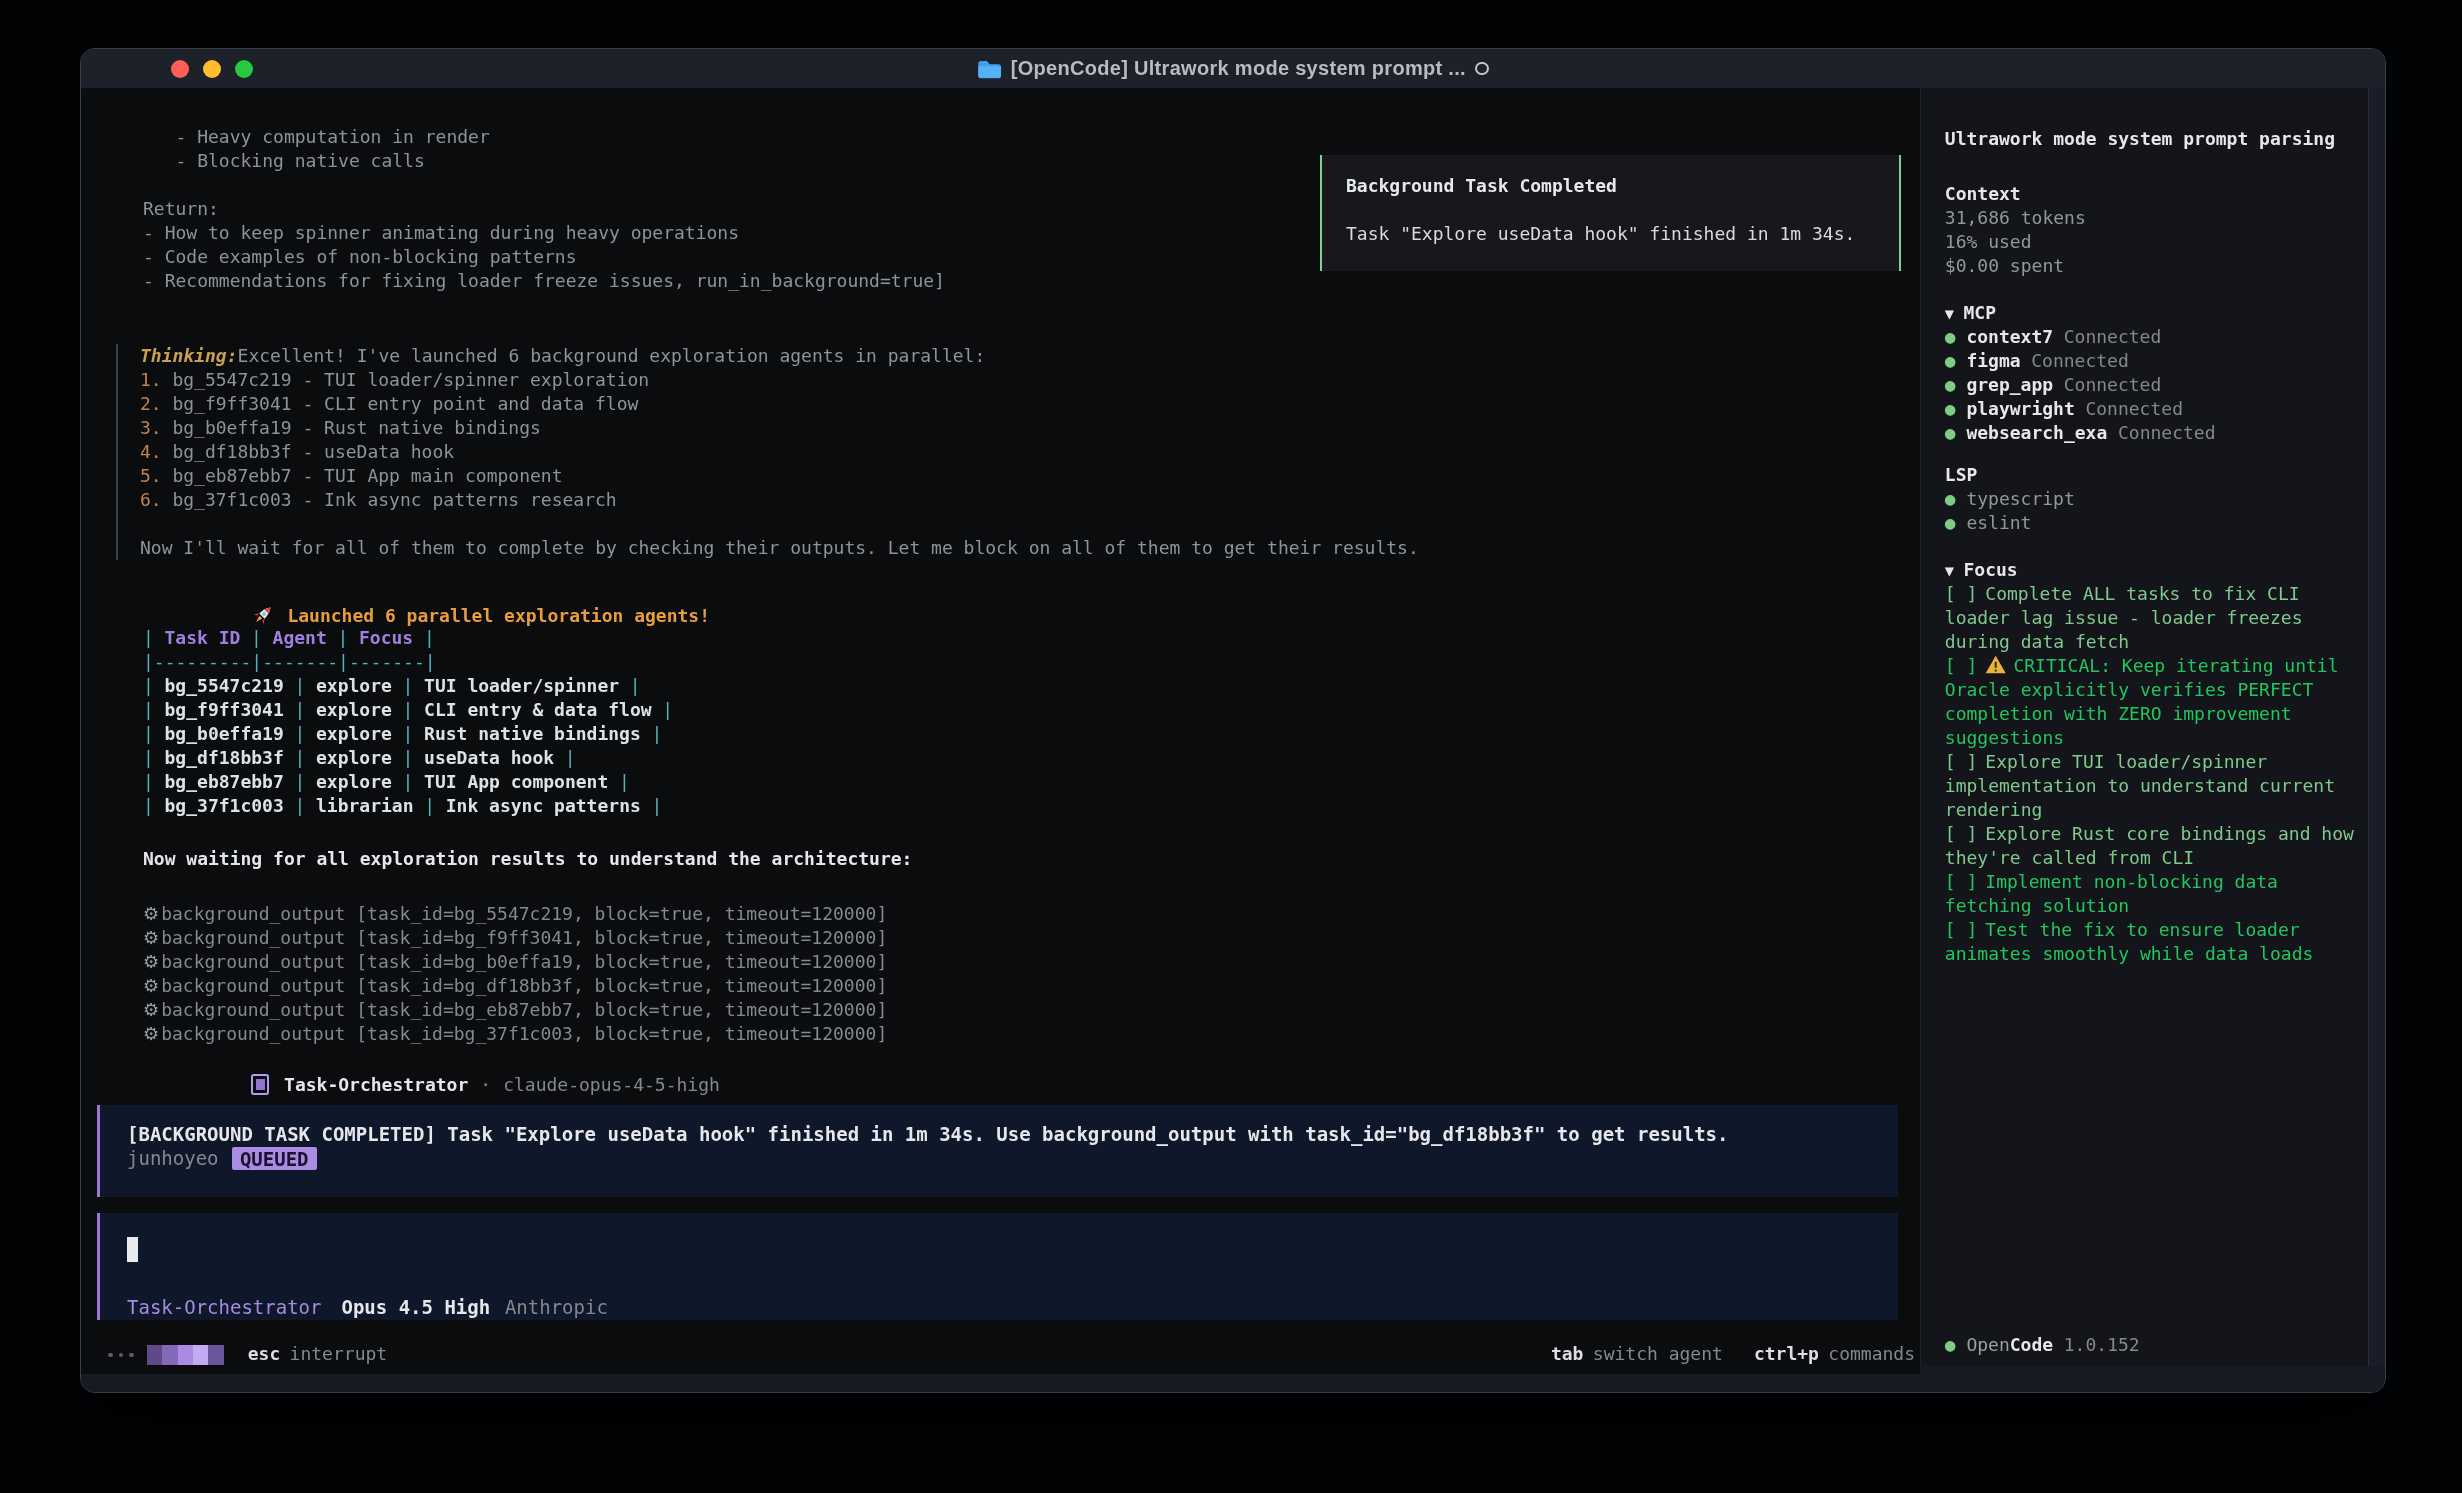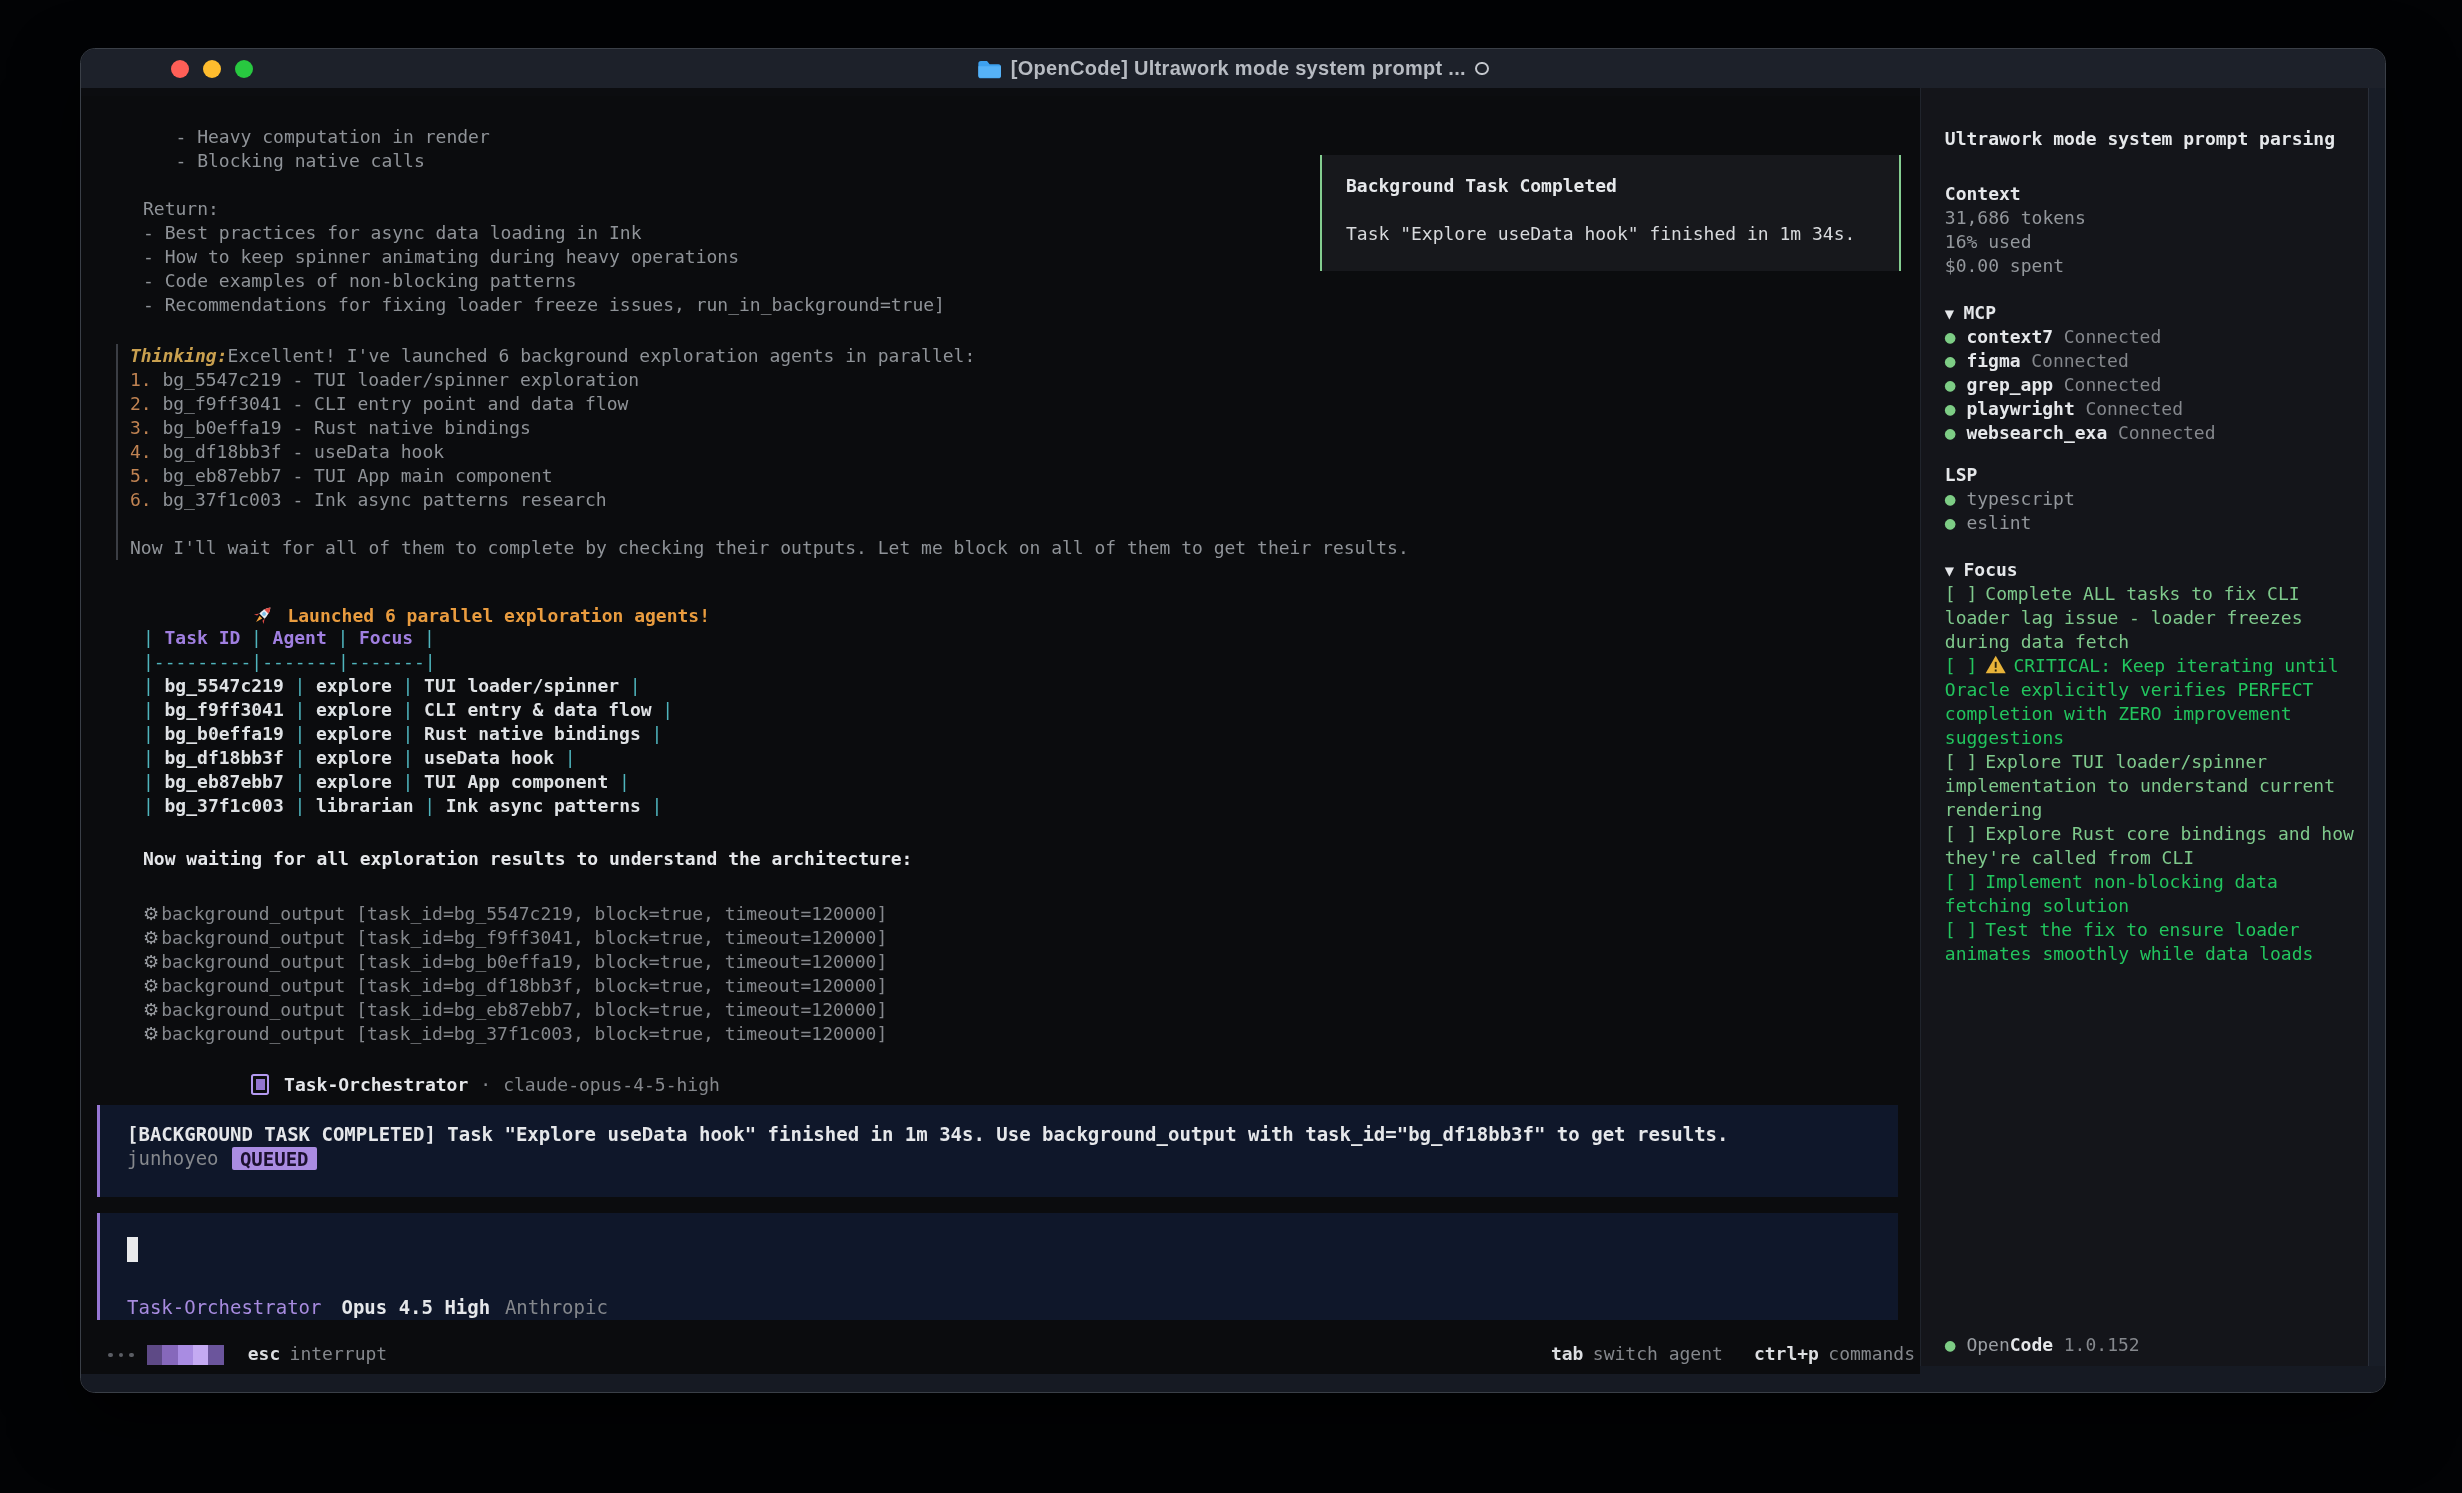--- a/index.html
+++ b/index.html
@@ -35,21 +35,21 @@
   .line { height:24px; line-height:24px; white-space:pre; }
   .t-dim  { color:#8f9398; }
   .t-dim2 { color:#85888d; }
   .t-white{ color:#e5e7ea; font-weight:bold; }
   .t-gold { color:#c9a04f; font-weight:bold; font-style:italic; }
   .t-num  { color:#c08352; margin-right:10.7px; }
   .t-orange{ color:#e99c3f; font-weight:bold; }
   .t-teal { color:#4fb5bd; }
   .t-lav  { color:#a78bdf; }
 
-  .thinking { left:35px; border-left:2px solid #3b3e44; padding-left:12px; }
+  .thinking { left:35px; border-left:2px solid #3b3e44; padding-left:22px; }
 
   .th { color:#a07fe0; font-weight:bold; margin:0 10.7px; }
   .td { color:#dfe2e5; font-weight:bold; margin:0 10.7px; }
 
   .gear { font-family:"DejaVu Sans", sans-serif; color:#9a9da2; margin-right:2px; }
 
   .agent-icon { display:inline-block; width:18px; height:21px; border:2px solid #b49af0;
     border-radius:2.7px; background:transparent; vertical-align:-4px; margin-right:14.7px; padding:2.7px; }
   .agent-icon i { display:block; width:100%; height:100%; background:#9274cf; }
 
@@ -125,21 +125,20 @@
 
   <div class="content">
 
     <div class="main">
 
       <div class="blk" style="top:29px">
         <div class="line t-dim">   - Heavy computation in render</div>
         <div class="line t-dim">   - Blocking native calls</div>
         <div class="line t-dim"></div>
         <div class="line t-dim">Return:</div>
-        <div class="line t-dim">- Best practices for async data loading in Ink</div>
         <div class="line t-dim">- How to keep spinner animating during heavy operations</div>
         <div class="line t-dim">- Code examples of non-blocking patterns</div>
         <div class="line t-dim">- Recommendations for fixing loader freeze issues, run_in_background=true]</div>
       </div>
 
       <div class="blk thinking" style="top:248px">
         <div class="line"><span class="t-gold">Thinking:</span><span class="t-dim">Excellent! I've launched 6 background exploration agents in parallel:</span></div>
         <div class="line"><span class="t-num">1.</span><span class="t-dim">bg_5547c219 - TUI loader/spinner exploration</span></div>
         <div class="line"><span class="t-num">2.</span><span class="t-dim">bg_f9ff3041 - CLI entry point and data flow</span></div>
         <div class="line"><span class="t-num">3.</span><span class="t-dim">bg_b0effa19 - Rust native bindings</span></div>

